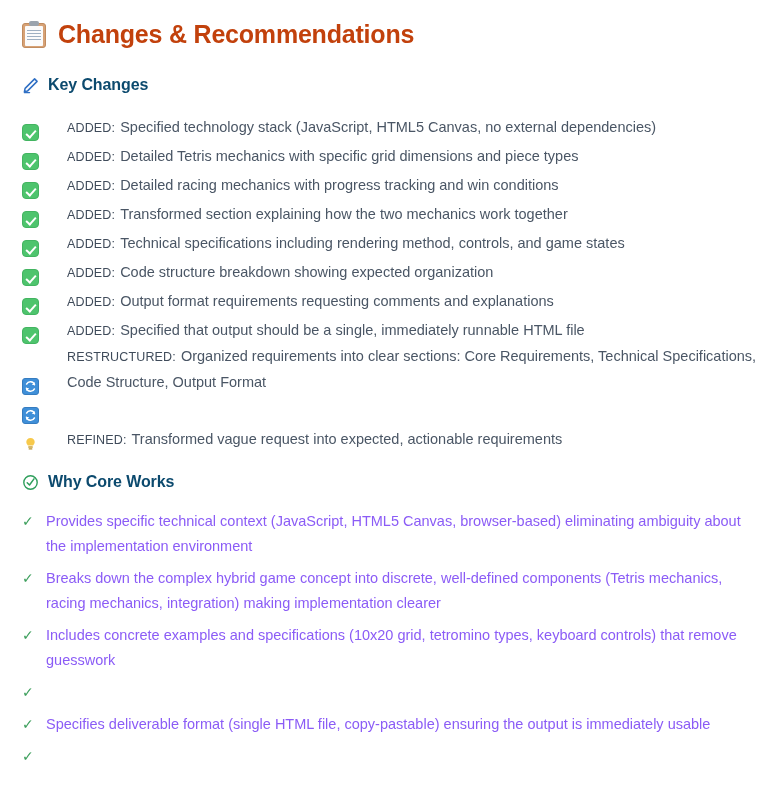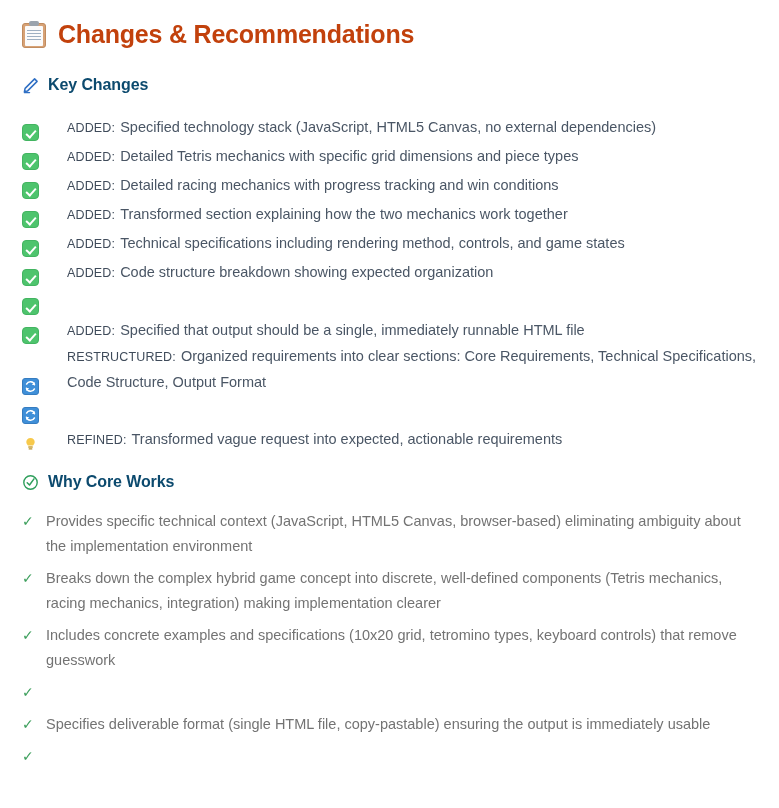--- a/index.html
+++ b/index.html
@@ -171,21 +171,21 @@
     font-size: 14px;
     line-height: 25px;
     text-align: left;
   }
   .why-row .body {
     flex: 1 1 auto;
     padding-left: 10px;
     padding-right: 8px;
     font-size: 14.5px;
     line-height: 25px;
-    color: #737373;
+    color: #8b5cf6;
   }
 
   .gap-a { height: 9px; }
   .gap-b { height: 12px; }
   .gap-c { height: 14px; }
 </style>
 </head>
 <body>
 
 <div class="page">
@@ -244,20 +244,21 @@
       <span class="body"><span class="tag">ADDED:</span><span>Technical specifications including rendering method, controls, and game states</span></span>
     </li>
 
     <li class="change-row">
       <span class="badge badge-added"></span>
       <span class="body"><span class="tag">ADDED:</span><span>Code structure breakdown showing expected organization</span></span>
     </li>
 
     <li class="change-row">
       <span class="badge badge-added"></span>
+      <span class="body"><span class="tag">ADDED:</span><span>Output format requirements requesting comments and explanations</span></span>
     </li>
 
     <li class="change-row">
       <span class="badge badge-added"></span>
       <span class="body"><span class="tag">ADDED:</span><span>Specified that output should be a single, immediately runnable HTML file</span></span>
     </li>
 
     <li class="change-row">
       <span class="badge badge-restructured">
         <svg width="15" height="15" viewBox="0 0 16 16" style="display:block">

